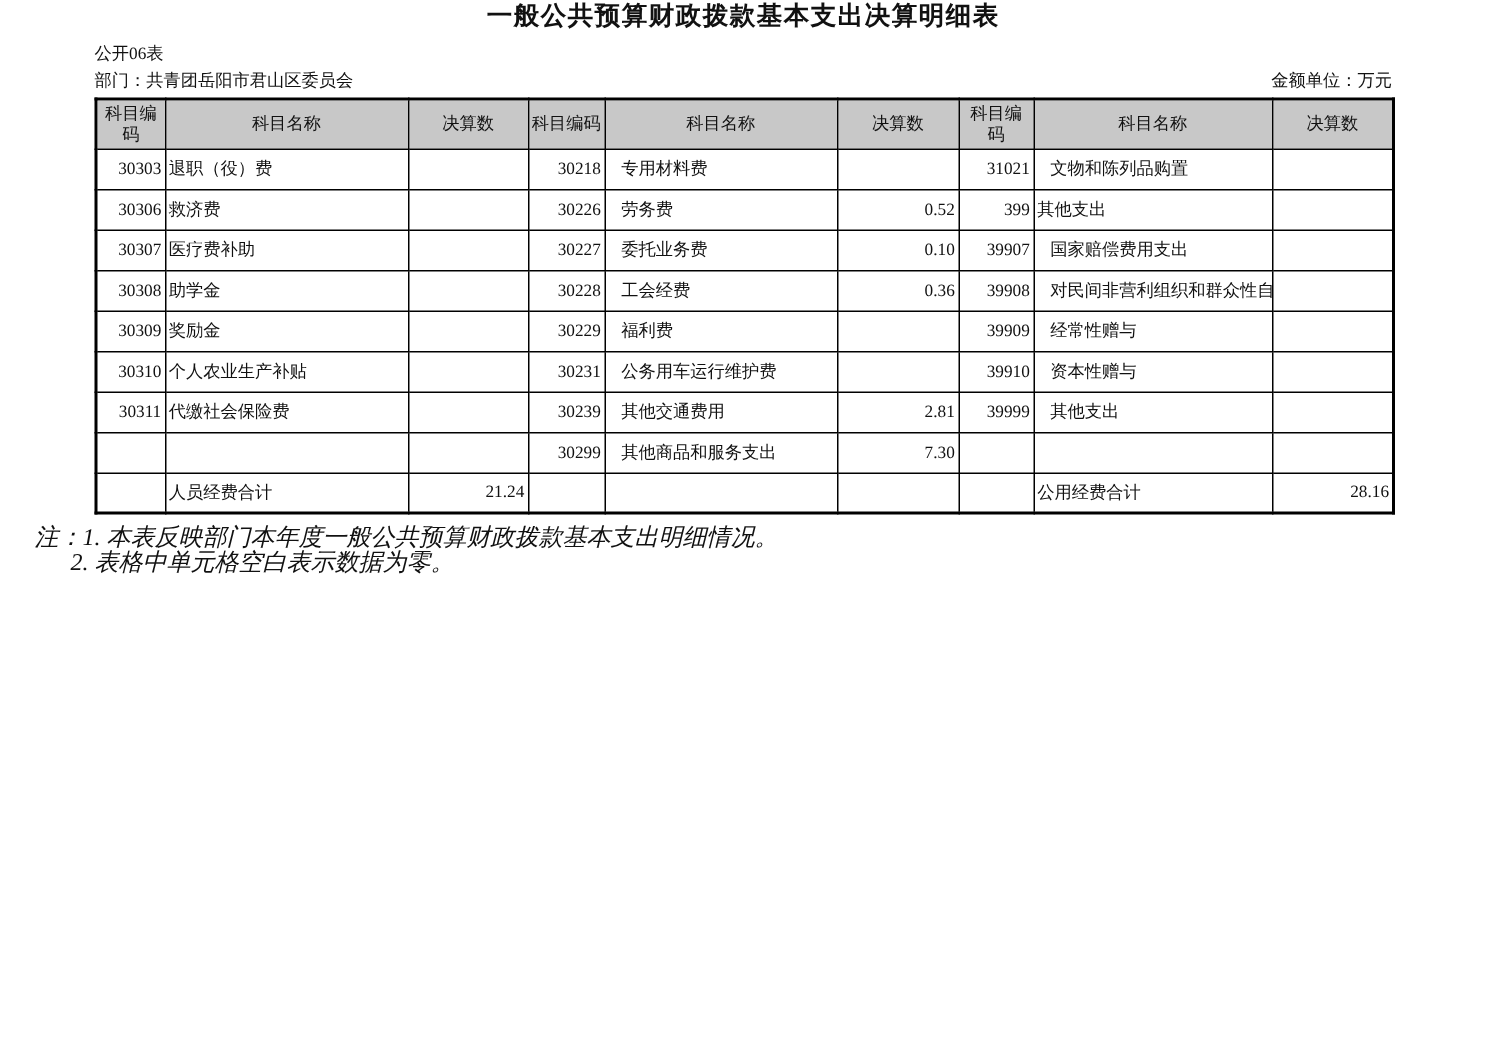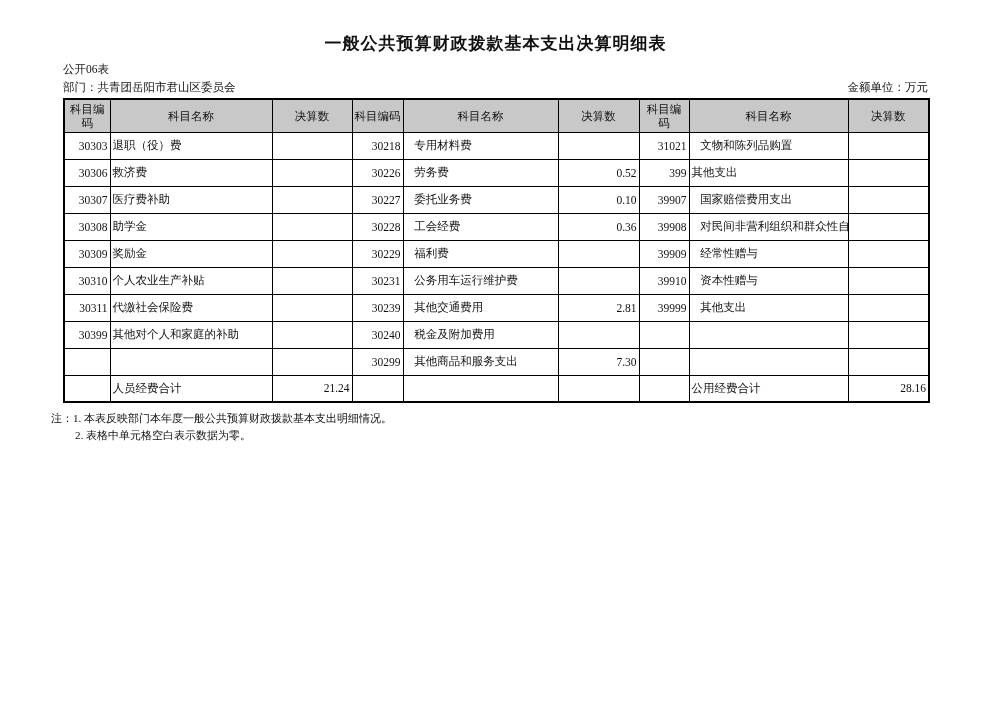--- a/index.html
+++ b/index.html
@@ -8,21 +8,21 @@
     --text:#111111;
   }
   html,body{margin:0;padding:0;}
   body{
     width:1000px;height:706px;
     background:#ffffff;
     font-family:"Liberation Serif","DejaVu Serif",serif;
     color:var(--text);
     overflow:hidden;
   }
-  .page{width:884px;height:706px;position:relative;box-sizing:border-box;padding-top:33px;}
+  .page{width:884px;height:706px;position:relative;box-sizing:border-box;}
   .content{width:865px;margin-left:63px;}
   .doc-title{
     text-align:center;
     font-size:17px;font-weight:bold;
     line-height:22px;
     letter-spacing:1px;
   }
   .meta-right{
     text-align:left;font-size:11.5px;line-height:14px;margin-top:7px;
   }
@@ -51,22 +51,22 @@
   tr.colhead-row th{
     background:var(--header-bg);
     height:33px;font-weight:normal;text-align:center;
     line-height:14px;
   }
   td.code{height:27px;text-align:right;padding-right:8px;}
   td.name{height:27px;text-align:left;white-space:pre;padding-left:2px;margin-left:16px;}
   td.val{height:27px;text-align:right;padding-right:3px;}
   tr.total-row td{height:27px;}
   .notes{
-    margin-left:51px;margin-top:7px;
-    font-size:11px;line-height:17px;
+    margin-left:23px;margin-top:7px;
+    font-size:16px;line-height:17px;font-style:italic;
   }
   .notes .line2{padding-left:24px;}
 </style>
 </head>
 <body>
 
 <div class="page">
   <div class="content">
     <div class="doc-title">一般公共预算财政拨款基本支出决算明细表</div>
     <div class="meta-right">公开06表</div>
@@ -172,31 +172,20 @@
     <td class="name">代缴社会保险费</td>
     <td class="val"></td>
     <td class="code">30239</td>
     <td class="name">   其他交通费用</td>
     <td class="val">2.81</td>
     <td class="code">39999</td>
     <td class="name">   其他支出</td>
     <td class="val"></td>
   </tr>
           <tr>
-    <td class="code">30399</td>
-    <td class="name">其他对个人和家庭的补助</td>
-    <td class="val"></td>
-    <td class="code">30240</td>
-    <td class="name">   税金及附加费用</td>
-    <td class="val"></td>
-    <td class="code"></td>
-    <td class="name"></td>
-    <td class="val"></td>
-  </tr>
-          <tr>
     <td class="code"></td>
     <td class="name"></td>
     <td class="val"></td>
     <td class="code">30299</td>
     <td class="name">   其他商品和服务支出</td>
     <td class="val">7.30</td>
     <td class="code"></td>
     <td class="name"></td>
     <td class="val"></td>
   </tr>

